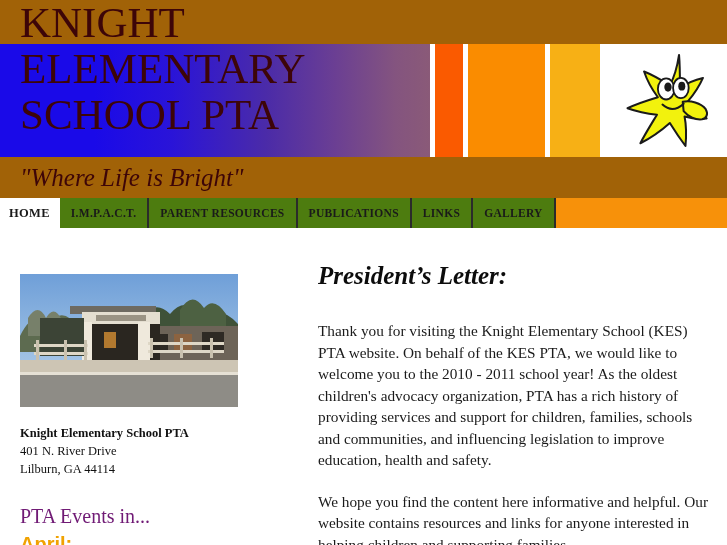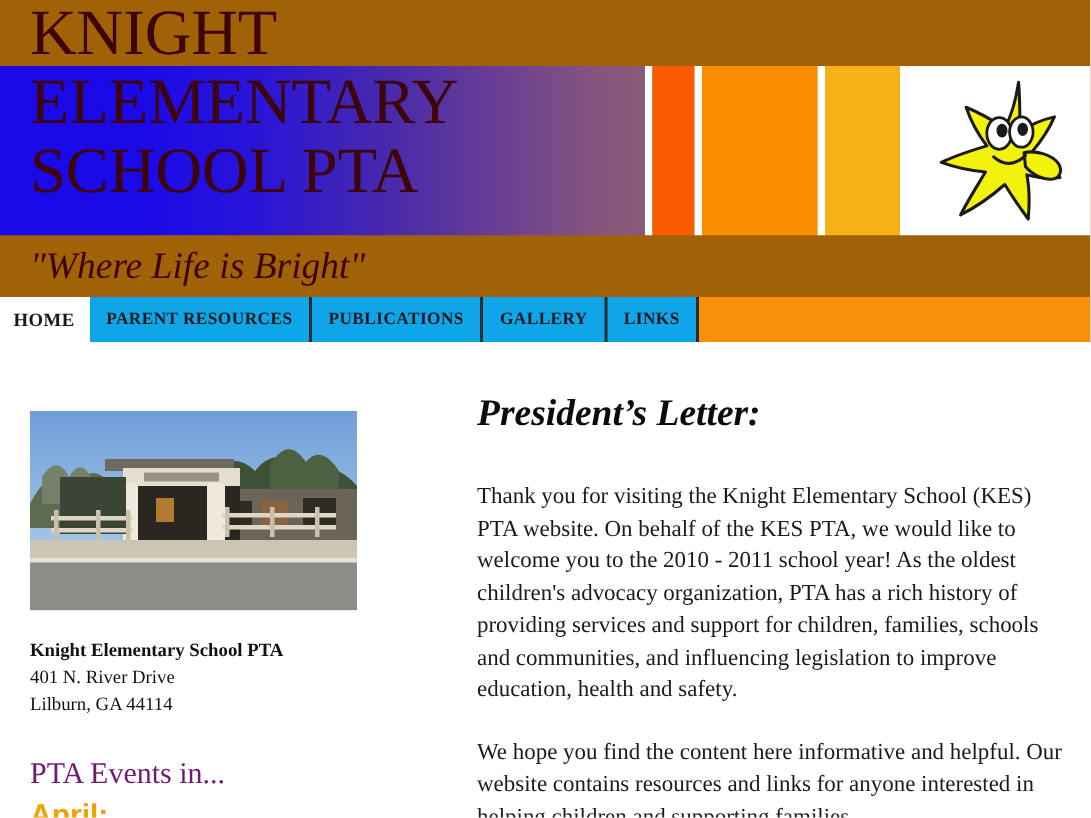--- a/index.html
+++ b/index.html
@@ -87,21 +87,21 @@
     color: #3d0508;
     z-index: 5;
     white-space: nowrap;
   }
 
   
   #nav {
     position: relative;
     width: 727px;
     height: 30px;
-    background: #0ea5e9;
+    background: #4d7c0f;
     display: flex;
     align-items: stretch;
     font-family: "Liberation Serif", "DejaVu Serif", serif;
     box-sizing: border-box;
   }
   .nav-item {
     display: flex;
     align-items: center;
     justify-content: center;
     font-size: 11.5px;
@@ -233,24 +233,25 @@
     <div class="school-title">KNIGHT</div>
     <div class="school-title">ELEMENTARY</div>
     <div class="school-title">SCHOOL PTA</div>
   </div>
 
   <div id="tagline">"Where Life is Bright"</div>
 </div>
 
 <nav id="nav">
   <div class="nav-item active">HOME</div>
+  <div class="nav-item">I.M.P.A.C.T.</div>
   <div class="nav-item">PARENT RESOURCES</div>
   <div class="nav-item">PUBLICATIONS</div>
+  <div class="nav-item">LINKS</div>
   <div class="nav-item">GALLERY</div>
-  <div class="nav-item">LINKS</div>
   <div id="nav-filler"></div>
 </nav>
 
 <div id="content">
 
   <aside id="sidebar">
     <div id="school-photo">
       <svg width="218" height="133" viewBox="0 0 218 133" preserveAspectRatio="none">
         <defs>
           <linearGradient id="skyg" x1="0" y1="0" x2="0" y2="1">

